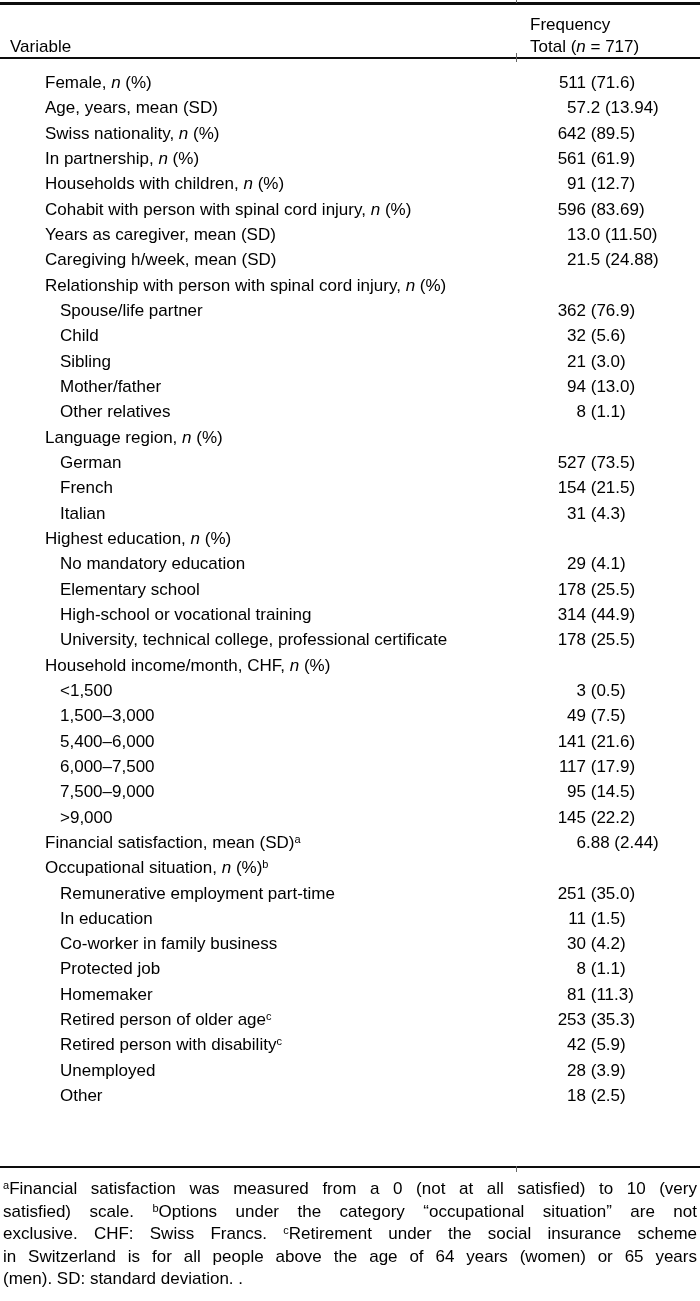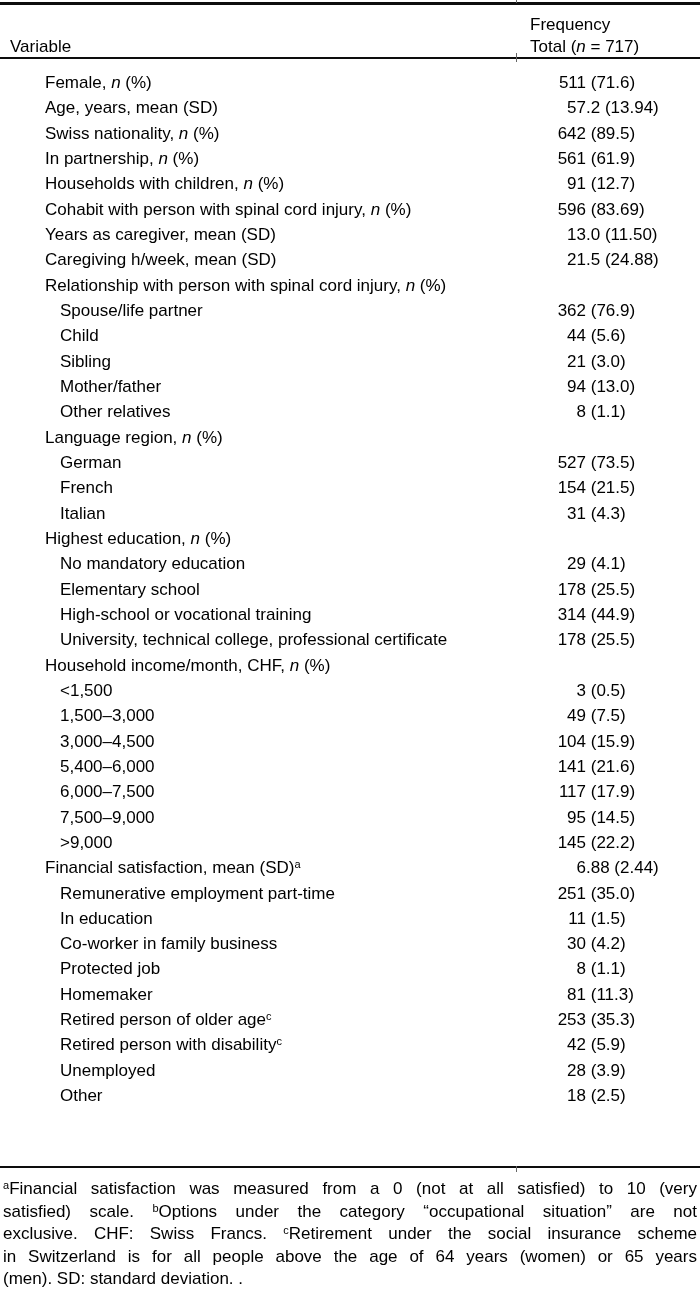--- a/index.html
+++ b/index.html
@@ -125,42 +125,42 @@
       <div class="row"><span class="lab">Female, <i>n</i> (%)</span><span class="val"><span class="vint">511</span><span class="vrest"> (71.6)</span></span></div>
       <div class="row"><span class="lab">Age, years, mean (SD)</span><span class="val"><span class="vint">57</span><span class="vrest">.2 (13.94)</span></span></div>
       <div class="row"><span class="lab">Swiss nationality, <i>n</i> (%)</span><span class="val"><span class="vint">642</span><span class="vrest"> (89.5)</span></span></div>
       <div class="row"><span class="lab">In partnership, <i>n</i> (%)</span><span class="val"><span class="vint">561</span><span class="vrest"> (61.9)</span></span></div>
       <div class="row"><span class="lab">Households with children, <i>n</i> (%)</span><span class="val"><span class="vint">91</span><span class="vrest"> (12.7)</span></span></div>
       <div class="row"><span class="lab">Cohabit with person with spinal cord injury, <i>n</i> (%)</span><span class="val"><span class="vint">596</span><span class="vrest"> (83.69)</span></span></div>
       <div class="row"><span class="lab">Years as caregiver, mean (SD)</span><span class="val"><span class="vint">13</span><span class="vrest">.0 (11.50)</span></span></div>
       <div class="row"><span class="lab">Caregiving h/week, mean (SD)</span><span class="val"><span class="vint">21</span><span class="vrest">.5 (24.88)</span></span></div>
       <div class="row"><span class="lab">Relationship with person with spinal cord injury, <i>n</i> (%)</span></div>
       <div class="row indent"><span class="lab">Spouse/life partner</span><span class="val"><span class="vint">362</span><span class="vrest"> (76.9)</span></span></div>
-      <div class="row indent"><span class="lab">Child</span><span class="val"><span class="vint">44</span><span class="vrest"> (5.6)</span></span></div>
+      <div class="row indent"><span class="lab">Child</span><span class="val"><span class="vint">32</span><span class="vrest"> (5.6)</span></span></div>
       <div class="row indent"><span class="lab">Sibling</span><span class="val"><span class="vint">21</span><span class="vrest"> (3.0)</span></span></div>
       <div class="row indent"><span class="lab">Mother/father</span><span class="val"><span class="vint">94</span><span class="vrest"> (13.0)</span></span></div>
       <div class="row indent"><span class="lab">Other relatives</span><span class="val"><span class="vint">8</span><span class="vrest"> (1.1)</span></span></div>
       <div class="row"><span class="lab">Language region, <i>n</i> (%)</span></div>
       <div class="row indent"><span class="lab">German</span><span class="val"><span class="vint">527</span><span class="vrest"> (73.5)</span></span></div>
       <div class="row indent"><span class="lab">French</span><span class="val"><span class="vint">154</span><span class="vrest"> (21.5)</span></span></div>
       <div class="row indent"><span class="lab">Italian</span><span class="val"><span class="vint">31</span><span class="vrest"> (4.3)</span></span></div>
       <div class="row"><span class="lab">Highest education, <i>n</i> (%)</span></div>
       <div class="row indent"><span class="lab">No mandatory education</span><span class="val"><span class="vint">29</span><span class="vrest"> (4.1)</span></span></div>
       <div class="row indent"><span class="lab">Elementary school</span><span class="val"><span class="vint">178</span><span class="vrest"> (25.5)</span></span></div>
       <div class="row indent"><span class="lab">High-school or vocational training</span><span class="val"><span class="vint">314</span><span class="vrest"> (44.9)</span></span></div>
       <div class="row indent"><span class="lab">University, technical college, professional certificate</span><span class="val"><span class="vint">178</span><span class="vrest"> (25.5)</span></span></div>
       <div class="row"><span class="lab">Household income/month, CHF, <i>n</i> (%)</span></div>
       <div class="row indent"><span class="lab">&lt;1,500</span><span class="val"><span class="vint">3</span><span class="vrest"> (0.5)</span></span></div>
       <div class="row indent"><span class="lab">1,500–3,000</span><span class="val"><span class="vint">49</span><span class="vrest"> (7.5)</span></span></div>
-      <div class="row indent"><span class="lab">3,000–4,500</span><span class="val"><span class="vint">104</span><span class="vrest"> (15.9)</span></span></div>
       <div class="row indent"><span class="lab">5,400–6,000</span><span class="val"><span class="vint">141</span><span class="vrest"> (21.6)</span></span></div>
       <div class="row indent"><span class="lab">6,000–7,500</span><span class="val"><span class="vint">117</span><span class="vrest"> (17.9)</span></span></div>
       <div class="row indent"><span class="lab">7,500–9,000</span><span class="val"><span class="vint">95</span><span class="vrest"> (14.5)</span></span></div>
       <div class="row indent"><span class="lab">&gt;9,000</span><span class="val"><span class="vint">145</span><span class="vrest"> (22.2)</span></span></div>
       <div class="row"><span class="lab">Financial satisfaction, mean (SD)<sup>a</sup></span><span class="val"><span class="vint">6</span><span class="vrest">.88 (2.44)</span></span></div>
+      <div class="row"><span class="lab">Occupational situation, <i>n</i> (%)<sup>b</sup></span></div>
       <div class="row indent"><span class="lab">Remunerative employment part-time</span><span class="val"><span class="vint">251</span><span class="vrest"> (35.0)</span></span></div>
       <div class="row indent"><span class="lab">In education</span><span class="val"><span class="vint">11</span><span class="vrest"> (1.5)</span></span></div>
       <div class="row indent"><span class="lab">Co-worker in family business</span><span class="val"><span class="vint">30</span><span class="vrest"> (4.2)</span></span></div>
       <div class="row indent"><span class="lab">Protected job</span><span class="val"><span class="vint">8</span><span class="vrest"> (1.1)</span></span></div>
       <div class="row indent"><span class="lab">Homemaker</span><span class="val"><span class="vint">81</span><span class="vrest"> (11.3)</span></span></div>
       <div class="row indent"><span class="lab">Retired person of older age<sup>c</sup></span><span class="val"><span class="vint">253</span><span class="vrest"> (35.3)</span></span></div>
       <div class="row indent"><span class="lab">Retired person with disability<sup>c</sup></span><span class="val"><span class="vint">42</span><span class="vrest"> (5.9)</span></span></div>
       <div class="row indent"><span class="lab">Unemployed</span><span class="val"><span class="vint">28</span><span class="vrest"> (3.9)</span></span></div>
       <div class="row indent"><span class="lab">Other</span><span class="val"><span class="vint">18</span><span class="vrest"> (2.5)</span></span></div>
     </div>

